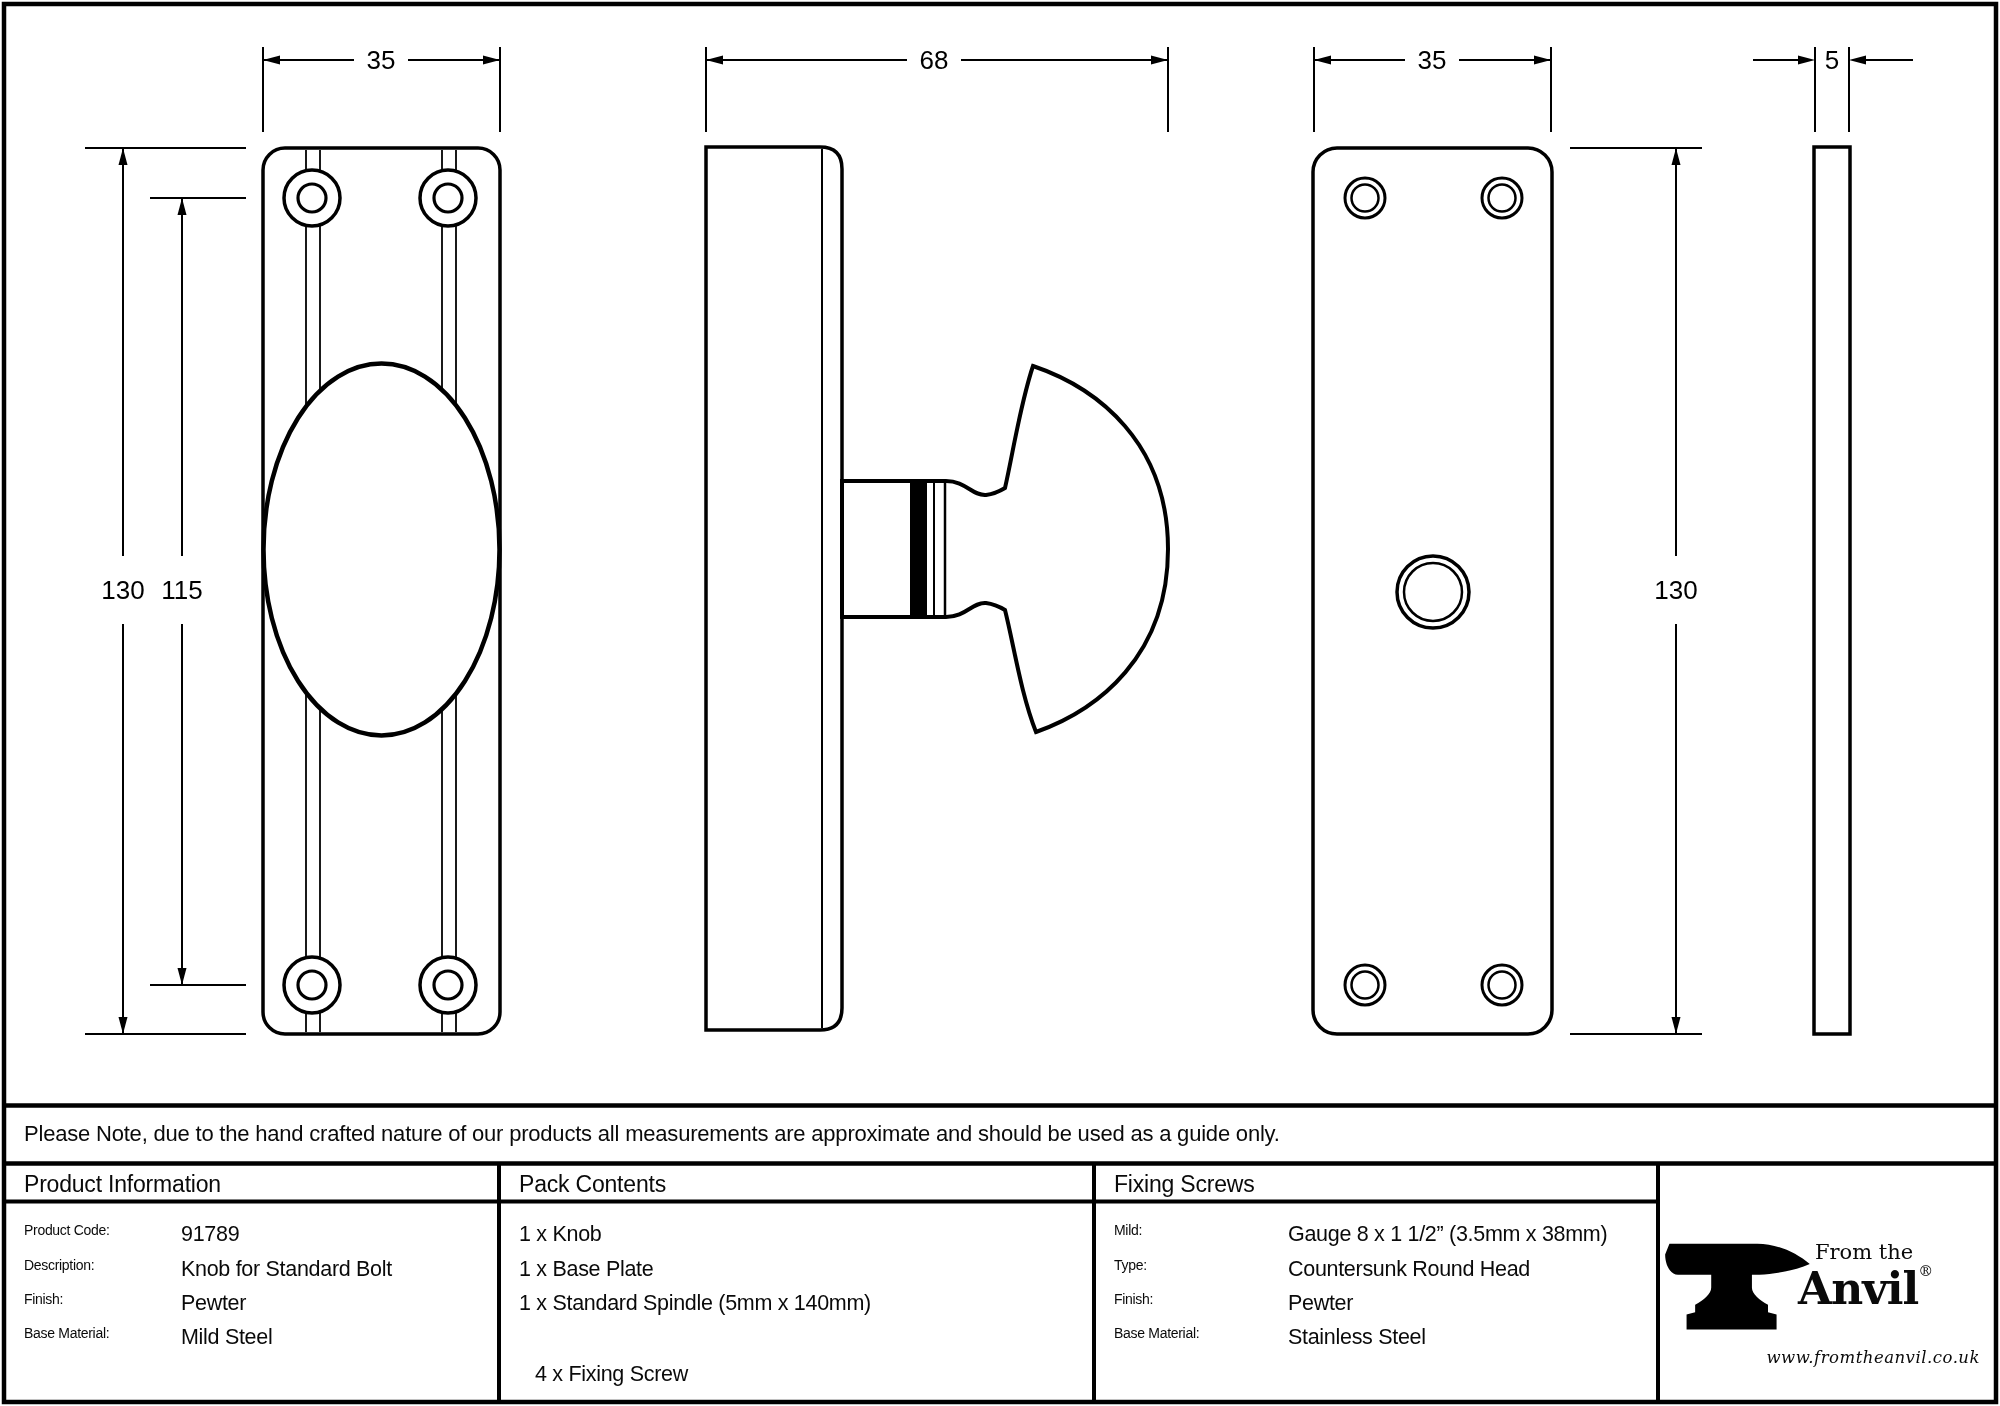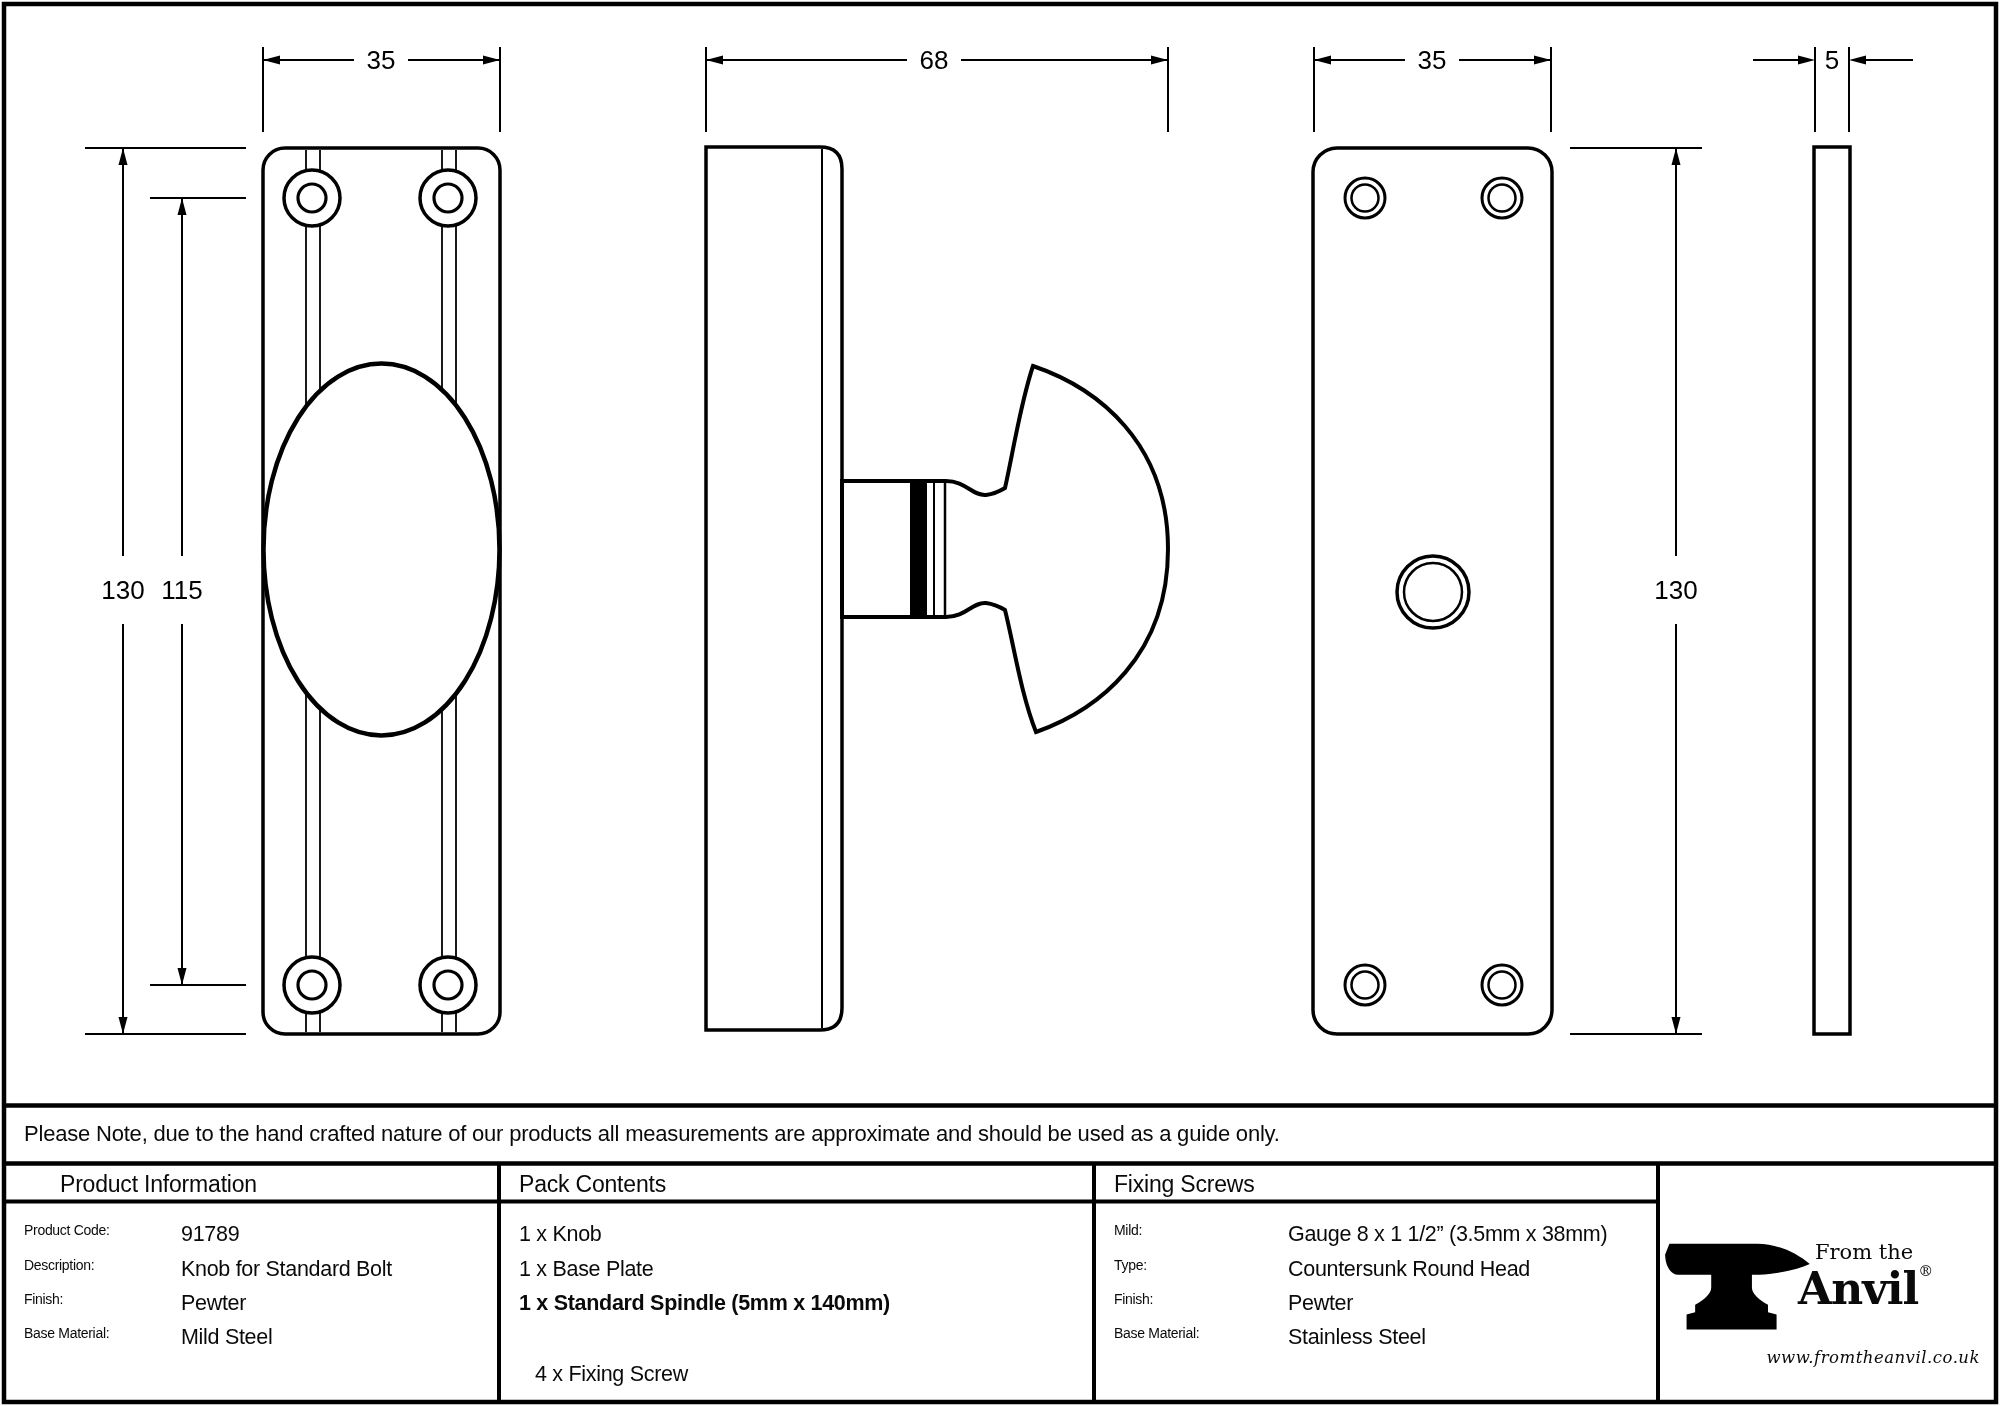--- a/index.html
+++ b/index.html
@@ -174,39 +174,39 @@
     <line x1="4" y1="1163.5" x2="1996" y2="1163.5" stroke-width="4.5"></line>
     <line x1="4" y1="1201.5" x2="1659" y2="1201.5" stroke-width="4"></line>
     <line x1="499" y1="1163.5" x2="499" y2="1400" stroke-width="4"></line>
     <line x1="1094" y1="1163.5" x2="1094" y2="1400" stroke-width="4"></line>
     <line x1="1658" y1="1163.5" x2="1658" y2="1400" stroke-width="4"></line>
   </g>
 </svg>
 
 <div class="txt note-text" style="left:24px;top:1121px;">Please Note, due to the hand crafted nature of our products all measurements are approximate and should be used as a guide only.</div>
 
-<div class="txt hdr" style="left:24px;top:1171px;margin-left:36px;">Product Information</div>
+<div class="txt hdr" style="left:24px;top:1171px;">Product Information</div>
 <div class="txt hdr" style="left:519px;top:1171px;">Pack Contents</div>
 <div class="txt hdr" style="left:1114px;top:1171px;">Fixing Screws</div>
 
 <div>
   <div class="txt cell-label" style="left:24px;top:1222px;">Product Code:</div>
   <div class="txt cell-value" style="left:181px;top:1222px;">91789</div>
   <div class="txt cell-label" style="left:24px;top:1257px;">Description:</div>
   <div class="txt cell-value" style="left:181px;top:1257px;">Knob for Standard Bolt</div>
   <div class="txt cell-label" style="left:24px;top:1291px;">Finish:</div>
   <div class="txt cell-value" style="left:181px;top:1291px;">Pewter</div>
   <div class="txt cell-label" style="left:24px;top:1325px;">Base Material:</div>
   <div class="txt cell-value" style="left:181px;top:1325px;">Mild Steel</div>
 </div>
 
 <div>
   <div class="txt cell-value" style="left:519px;top:1222px;">1 x Knob</div>
   <div class="txt cell-value" style="left:519px;top:1257px;">1 x Base Plate</div>
-  <div class="txt cell-value" style="left:519px;top:1291px;font-weight:bold;">1 x Standard Spindle (5mm x 140mm)</div>
+  <div class="txt cell-value" style="left:519px;top:1291px;">1 x Standard Spindle (5mm x 140mm)</div>
   <div class="txt cell-value" style="left:519px;top:1362px;margin-left:16px;">4 x Fixing Screw</div>
 </div>
 
 <div>
   <div class="txt cell-label" style="left:1114px;top:1222px;">Mild:</div>
   <div class="txt cell-value" style="left:1288px;top:1222px;">Gauge 8 x 1 1/2” (3.5mm x 38mm)</div>
   <div class="txt cell-label" style="left:1114px;top:1257px;">Type:</div>
   <div class="txt cell-value" style="left:1288px;top:1257px;">Countersunk Round Head</div>
   <div class="txt cell-label" style="left:1114px;top:1291px;">Finish:</div>
   <div class="txt cell-value" style="left:1288px;top:1291px;">Pewter</div>

